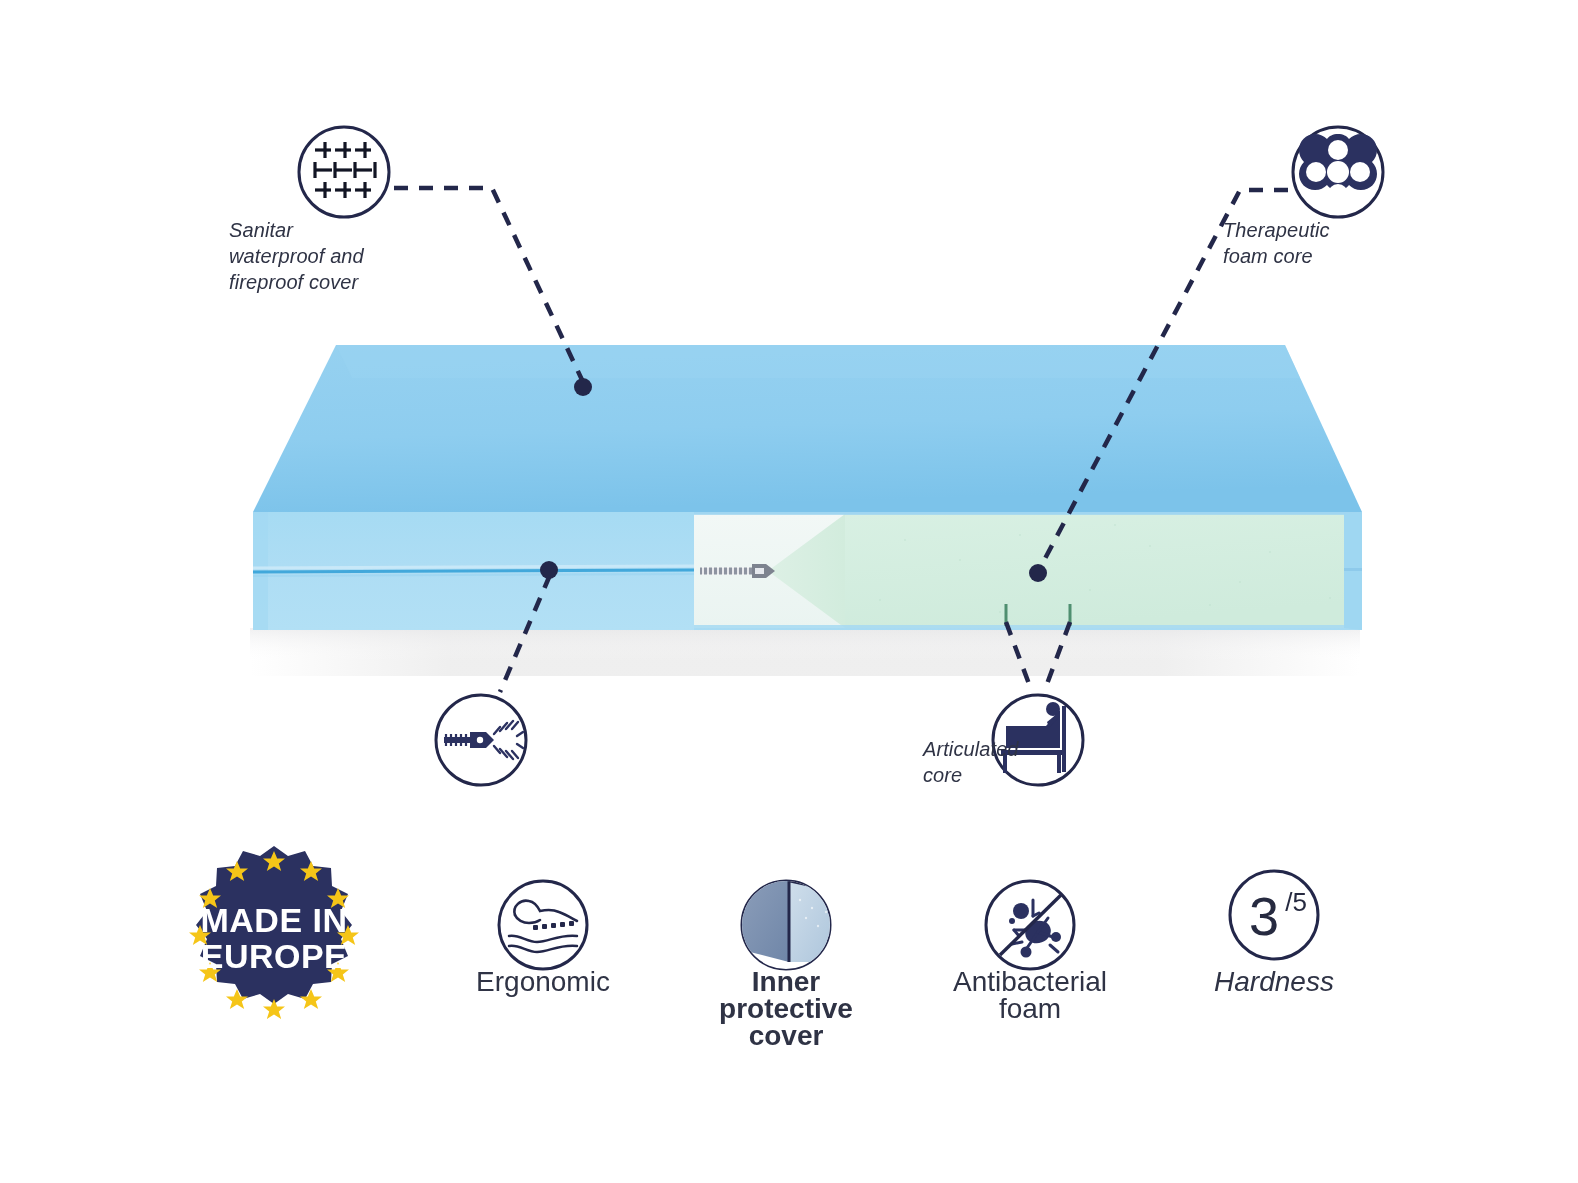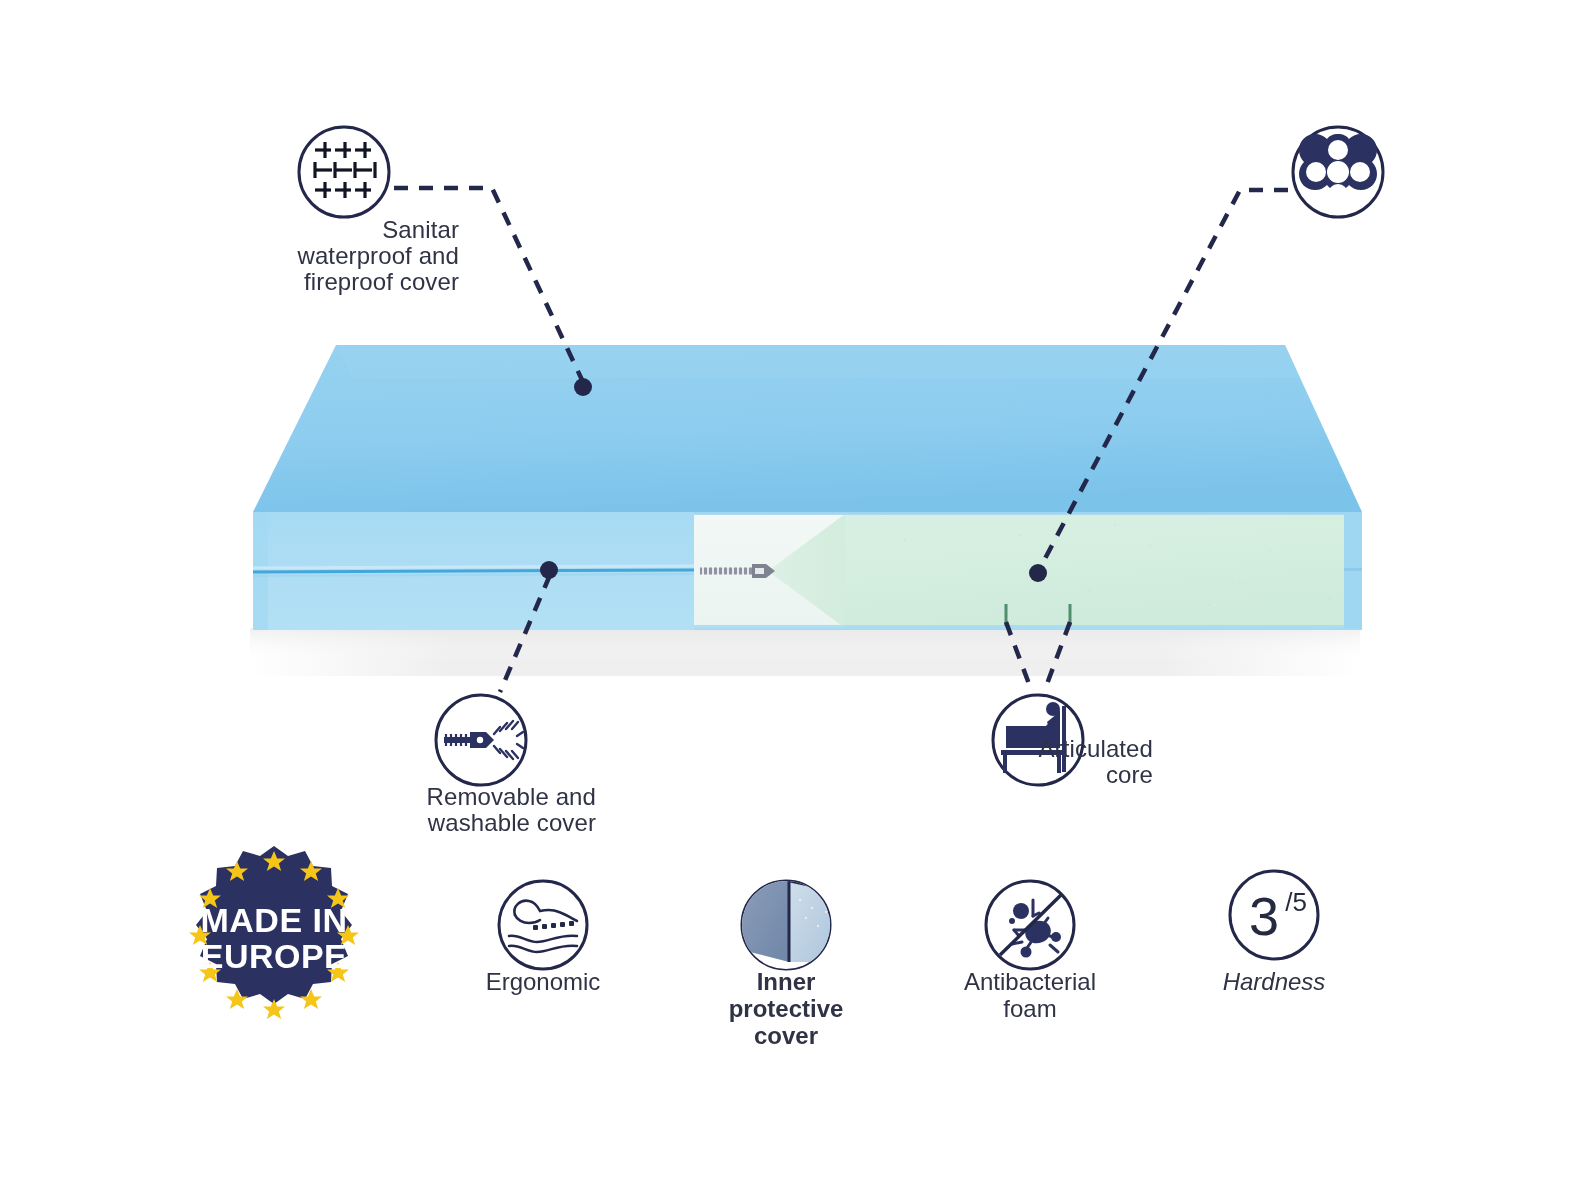--- a/index.html
+++ b/index.html
@@ -8,28 +8,28 @@
     width:1578px;height:1183px;position:relative;overflow:hidden;
     font-family:"Liberation Sans","DejaVu Sans",sans-serif;
     color:#2b2f45;
   }
   #stage{position:absolute;inset:0;width:1578px;height:1183px;}
   svg.layer{position:absolute;left:0;top:0;width:1578px;height:1183px;overflow:visible;}
   svg.layer.above{z-index:5;}
 
   
   .callout-label{
-    position:absolute;z-index:6;text-align:right;
-    font-size:24px;line-height:26px;color:#2f3345;
-    letter-spacing:.1px;white-space:pre-line;
+    position:absolute;z-index:6;text-align:left;
+    font-size:20px;line-height:26px;color:#2f3345;
+    letter-spacing:.1px;white-space:pre-line;font-style:italic;
   }
 
   .feature-label{
     position:absolute;z-index:6;text-align:center;
-    font-size:24px;line-height:27px;color:#2f3345;
+    font-size:28px;line-height:27px;color:#2f3345;
     white-space:pre-line;
   }
 
   
   .hard-num{font-size:54px;fill:#262a40;font-family:"Liberation Sans",sans-serif;}
   .hard-den{font-size:26px;fill:#262a40;font-family:"Liberation Sans",sans-serif;}
 
   .made-text{
     fill:#ffffff;font-family:"Liberation Sans","DejaVu Sans",sans-serif;
     font-weight:bold;letter-spacing:.5px;
@@ -373,23 +373,23 @@
       <circle cx="1274" cy="915" r="44" fill="#ffffff" stroke="#23274a" stroke-width="3"></circle>
       <text class="hard-num" x="1264" y="935" text-anchor="middle">3</text>
       <text class="hard-den" x="1296" y="911" text-anchor="middle">/5</text>
     </g>
   </svg>
 
   <div class="callout-label" style="left:229px;top:217px;width:230px;">Sanitar
 waterproof and
 fireproof cover</div>
 
-
-  <div class="callout-label" style="left:366px;top:784px;width:230px;">Removable and
-washable cover</div>
+  <div class="callout-label" style="left:1223px;top:217px;width:230px;">Therapeutic
+foam core</div>
+
 
   <div class="callout-label" style="left:923px;top:736px;width:230px;">Articulated
 core</div>
 
   <div class="feature-label" style="left:433px;top:968px;width:220px;">Ergonomic</div>
 
   <div class="feature-label" style="left:676px;top:968px;width:220px;font-weight:bold;">Inner
 protective
 cover</div>
 

